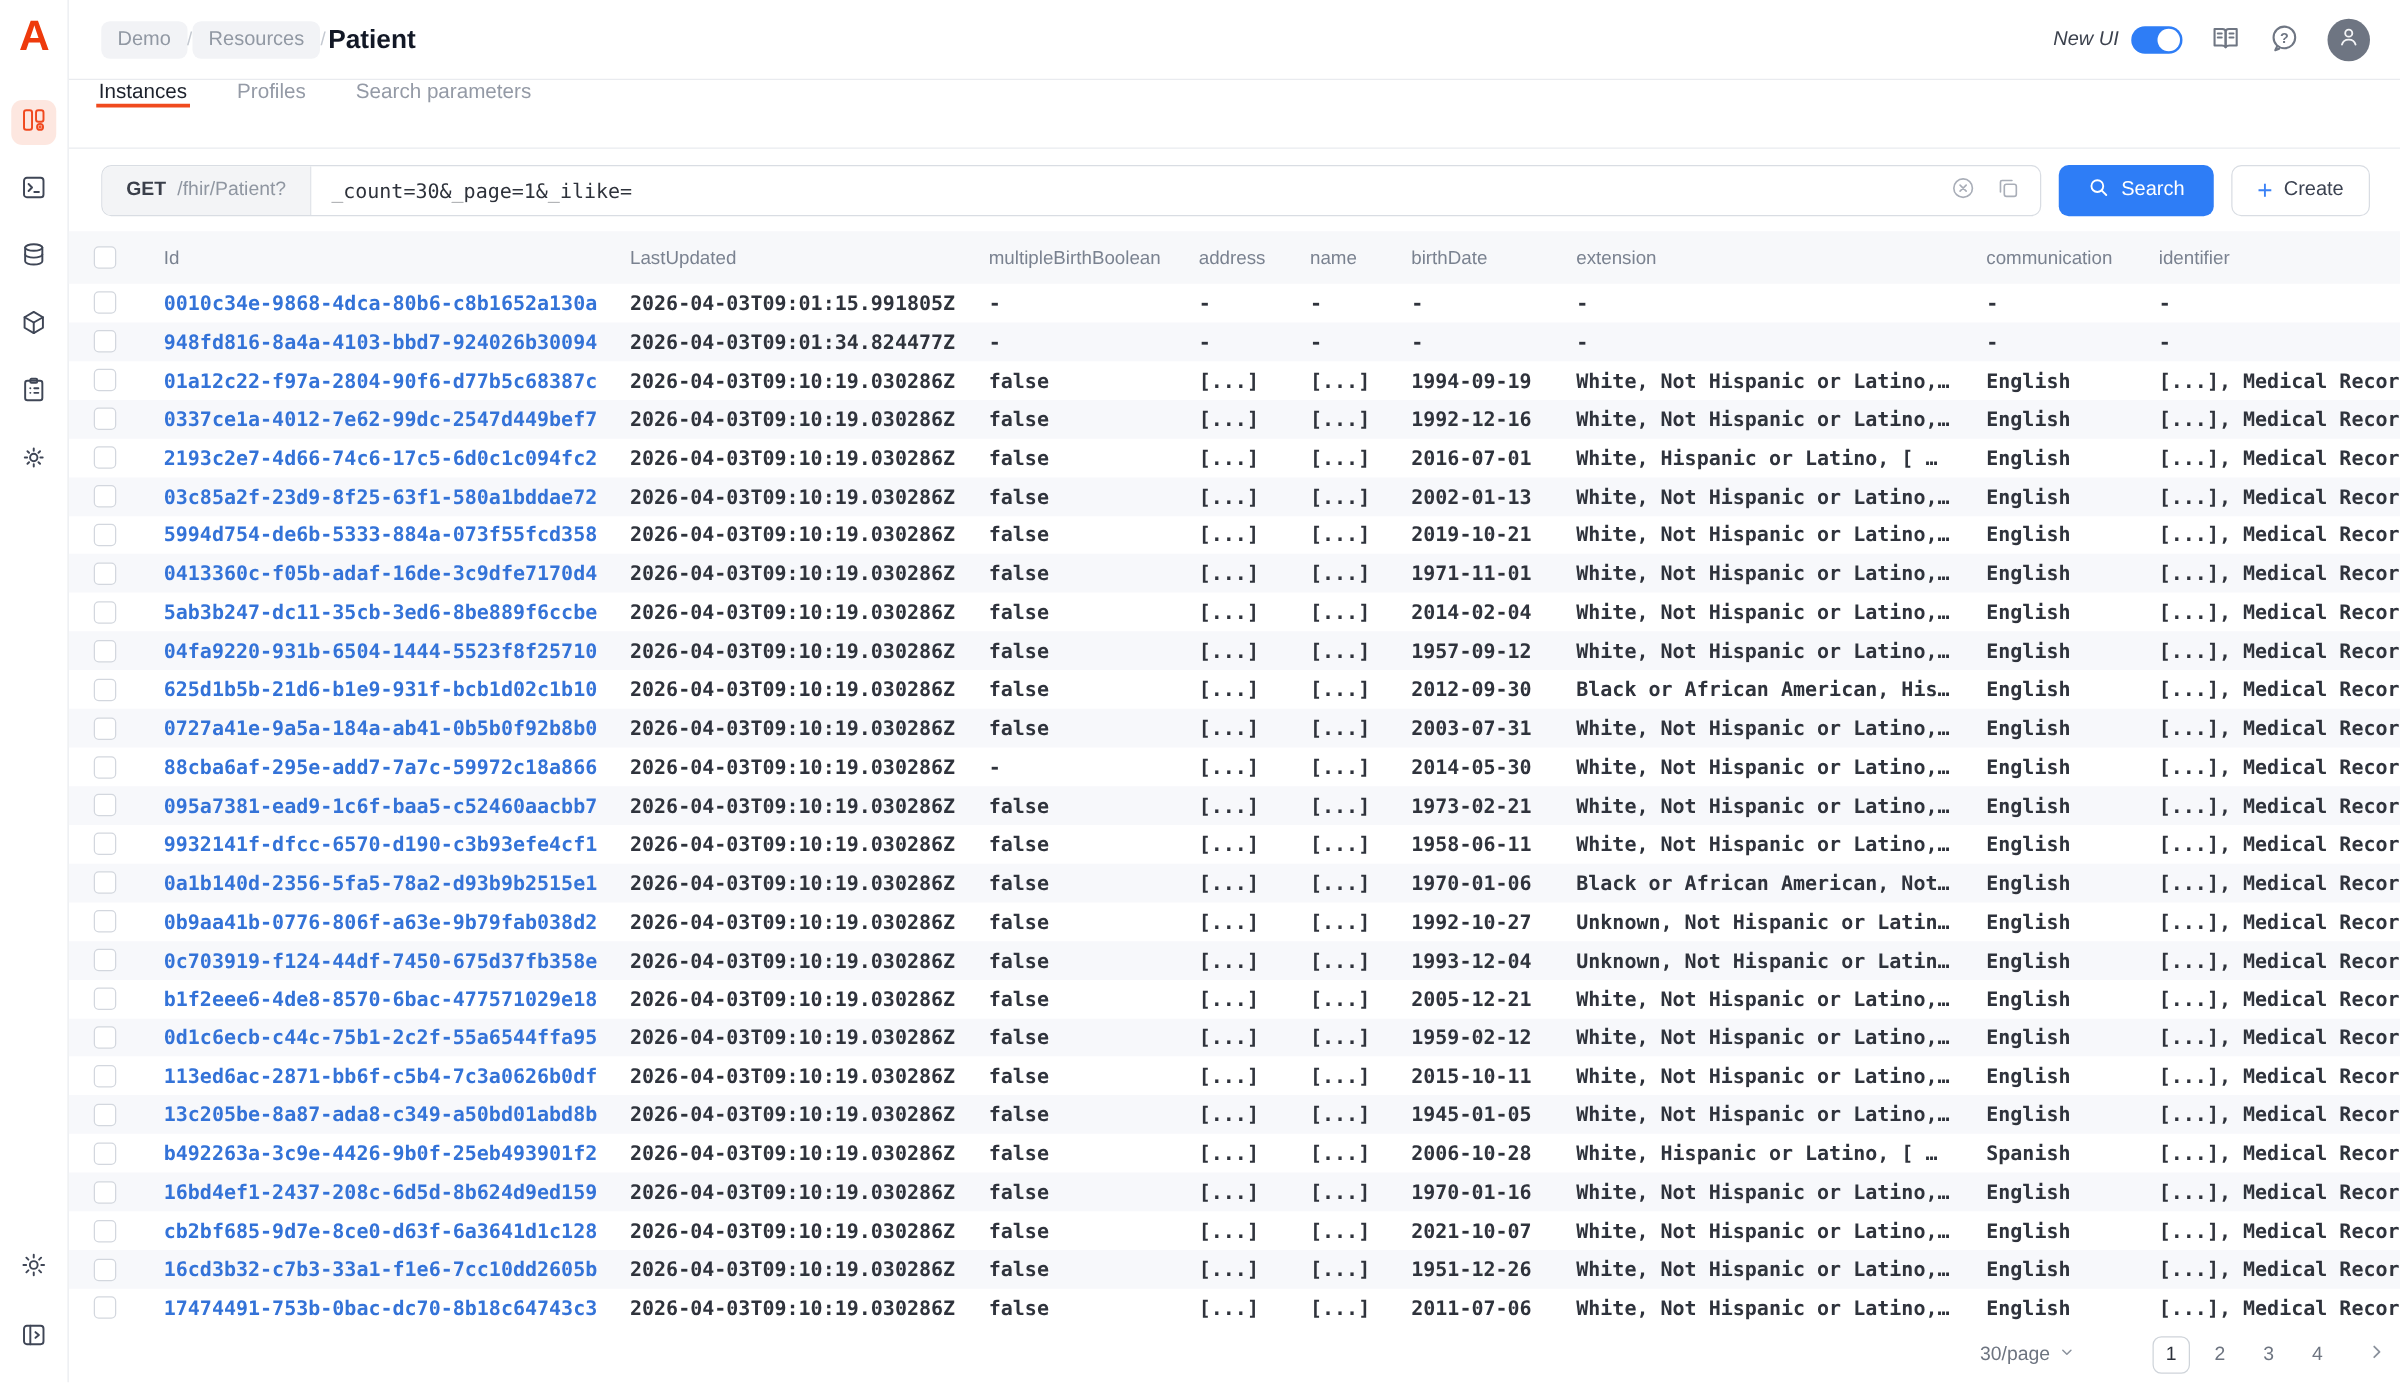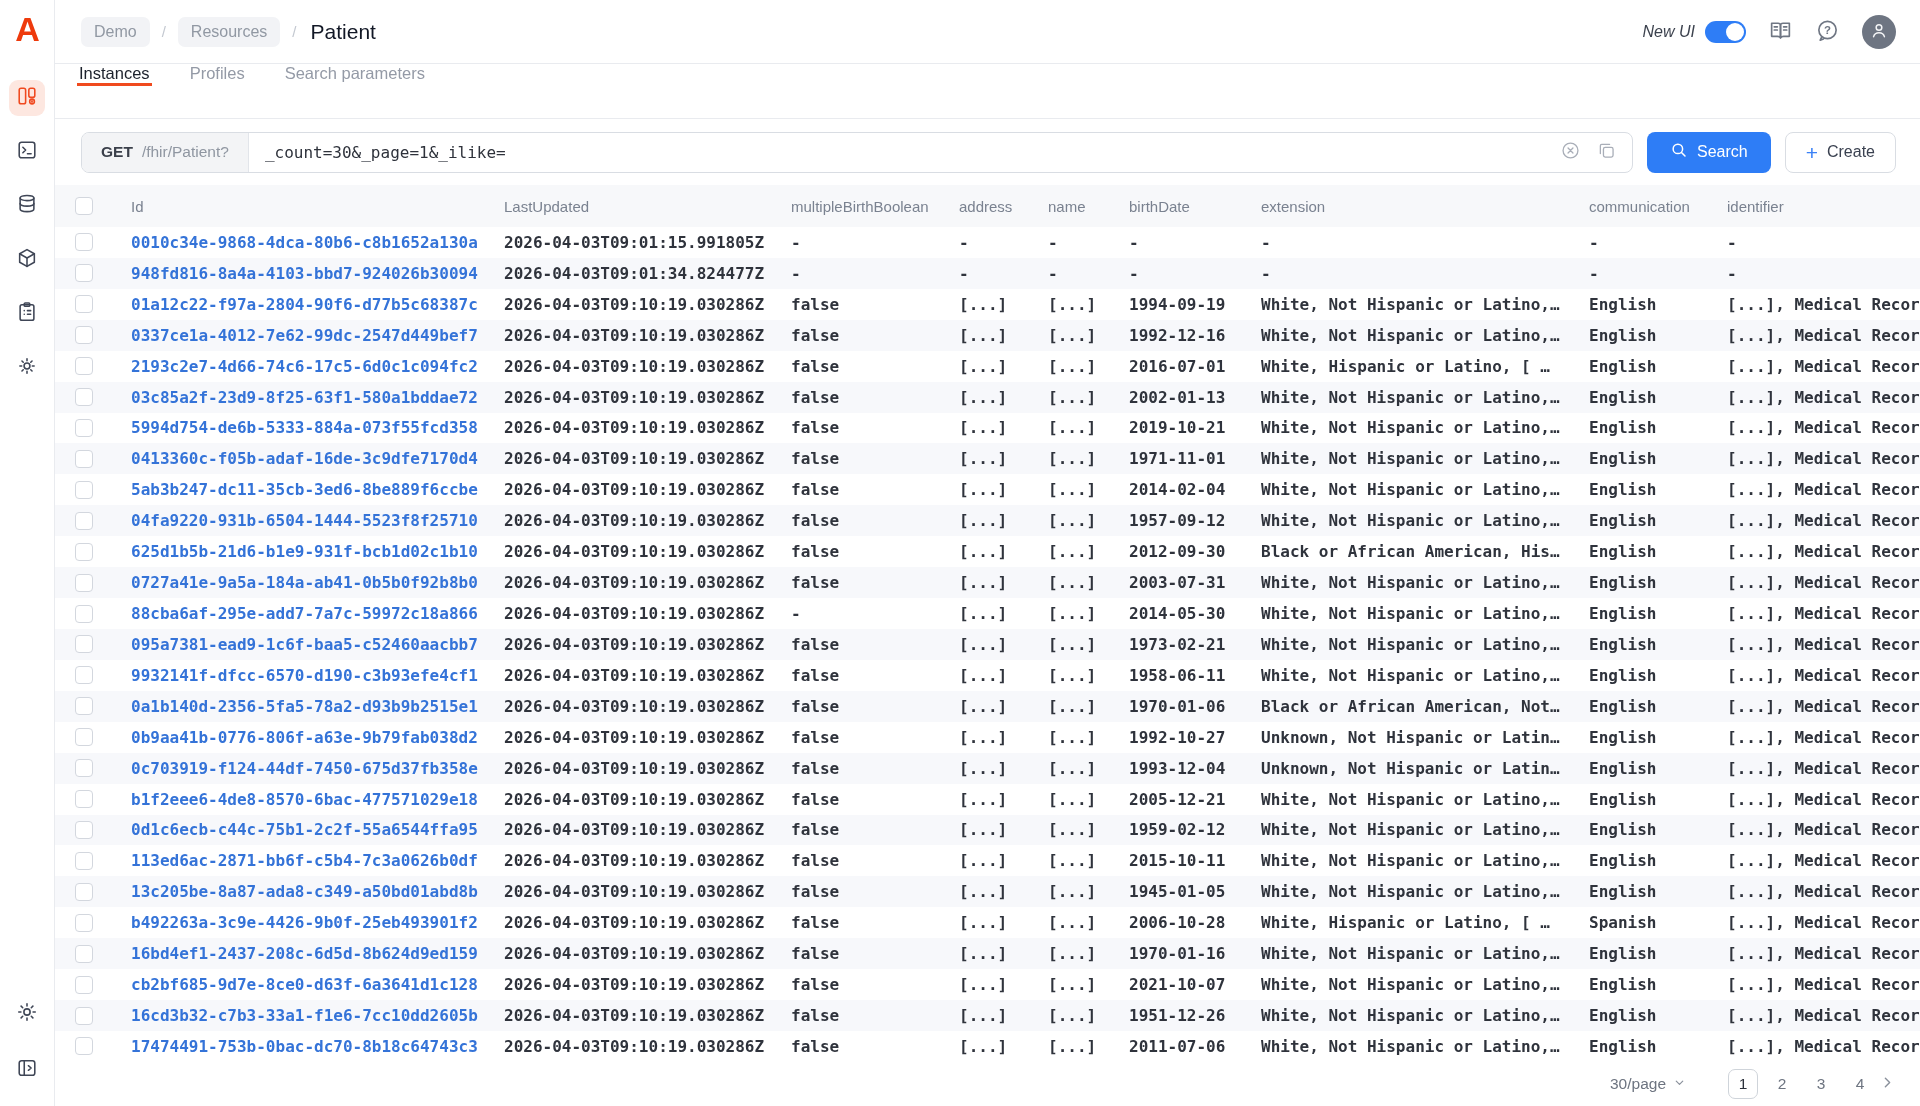--- a/index.html
+++ b/index.html
@@ -18,25 +18,25 @@
   .nav-item.active { background:#fde7e0; }
   .nav-item svg { stroke:#3f4656; }
   .nav-item.active svg { stroke:#f0491f; }
   .nav-bottom { margin-top:auto; display:flex; flex-direction:column; align-items:center; gap:20px; }
 
   
   .main { flex:1; display:flex; flex-direction:column; min-width:0; }
 
   .topbar { height:64px; display:flex; align-items:center; padding:0 24px 0 26px;
     border-bottom:1px solid #e9ebef; flex-shrink:0; }
-  .crumbs { display:flex; align-items:center; gap:12px; }
+  .crumbs { display:flex; align-items:center; }
   .chip { background:#f2f3f6; color:#9198a3; font-size:16px; padding:6px 13px; border-radius:7px;
     cursor:pointer; }
   .crumb-sep { color:#c3c8d0; font-size:15px; }
-  .crumb-current { color:#121826; font-size:21px; font-weight:400; margin-left:2px; }
+  .crumb-current { color:#121826; font-size:21px; font-weight:700; margin-left:2px; }
   .topbar-right { margin-left:auto; display:flex; align-items:center; gap:22px; }
   .newui { display:flex; align-items:center; gap:10px; color:#3c424e; font-size:16px;font-style:italic; }
   .toggle { width:41px; height:22px; background:#2e7df6; border-radius:11px; position:relative;
     cursor:pointer; }
   .toggle .knob { position:absolute; top:2px; right:2px; width:18px; height:18px; background:#fff;
     border-radius:50%; }
   .icon-btn { background:none; border:none; cursor:pointer; display:flex; align-items:center; }
   .avatar { width:34px; height:34px; border-radius:50%; background:#6e7582; display:flex;
     align-items:center; justify-content:center; cursor:pointer; }
 
@@ -73,21 +73,21 @@
   .checkbox { width:18px; height:18px; border:1.5px solid #d3d7de; border-radius:4px;
     background:#fff; cursor:pointer; }
   .tbody { flex:1; display:flex; flex-direction:column; overflow:hidden;font-weight:bold; }
   .trow { flex:1; min-height:0; }
   .trow:nth-child(even) { background:#f7f8fb; }
   .td { font-family:"DejaVu Sans Mono", monospace; font-size:16px; color:#2f333c;
     padding-left:20px; white-space:nowrap; overflow:hidden; }
   .td.id-link { color:#3473d8; cursor:pointer; }
 
   .pagination { height:44px; display:flex; align-items:center; justify-content:flex-end;
-    padding-right:24px; flex-shrink:0; }
+    padding-right:10px; flex-shrink:0;gap:20px; }
   .page-size { display:flex; align-items:center; gap:7px; color:#6d7480; font-size:15.5px;
     cursor:pointer; }
   .pages { display:flex; align-items:center; gap:9px; margin-left:42px; }
   .page { min-width:30px; height:30px; border-radius:7px; display:flex; align-items:center;
     justify-content:center; font-size:15.5px; color:#6d7480; cursor:pointer; background:none;
     border:1px solid transparent; }
   .page.active { border-color:#cfd4da; color:#2c313b; font-weight:500; background:#fff; }
   .next-btn { display:flex; align-items:center; cursor:pointer; margin-left:4px; }
 </style>
 </head>

